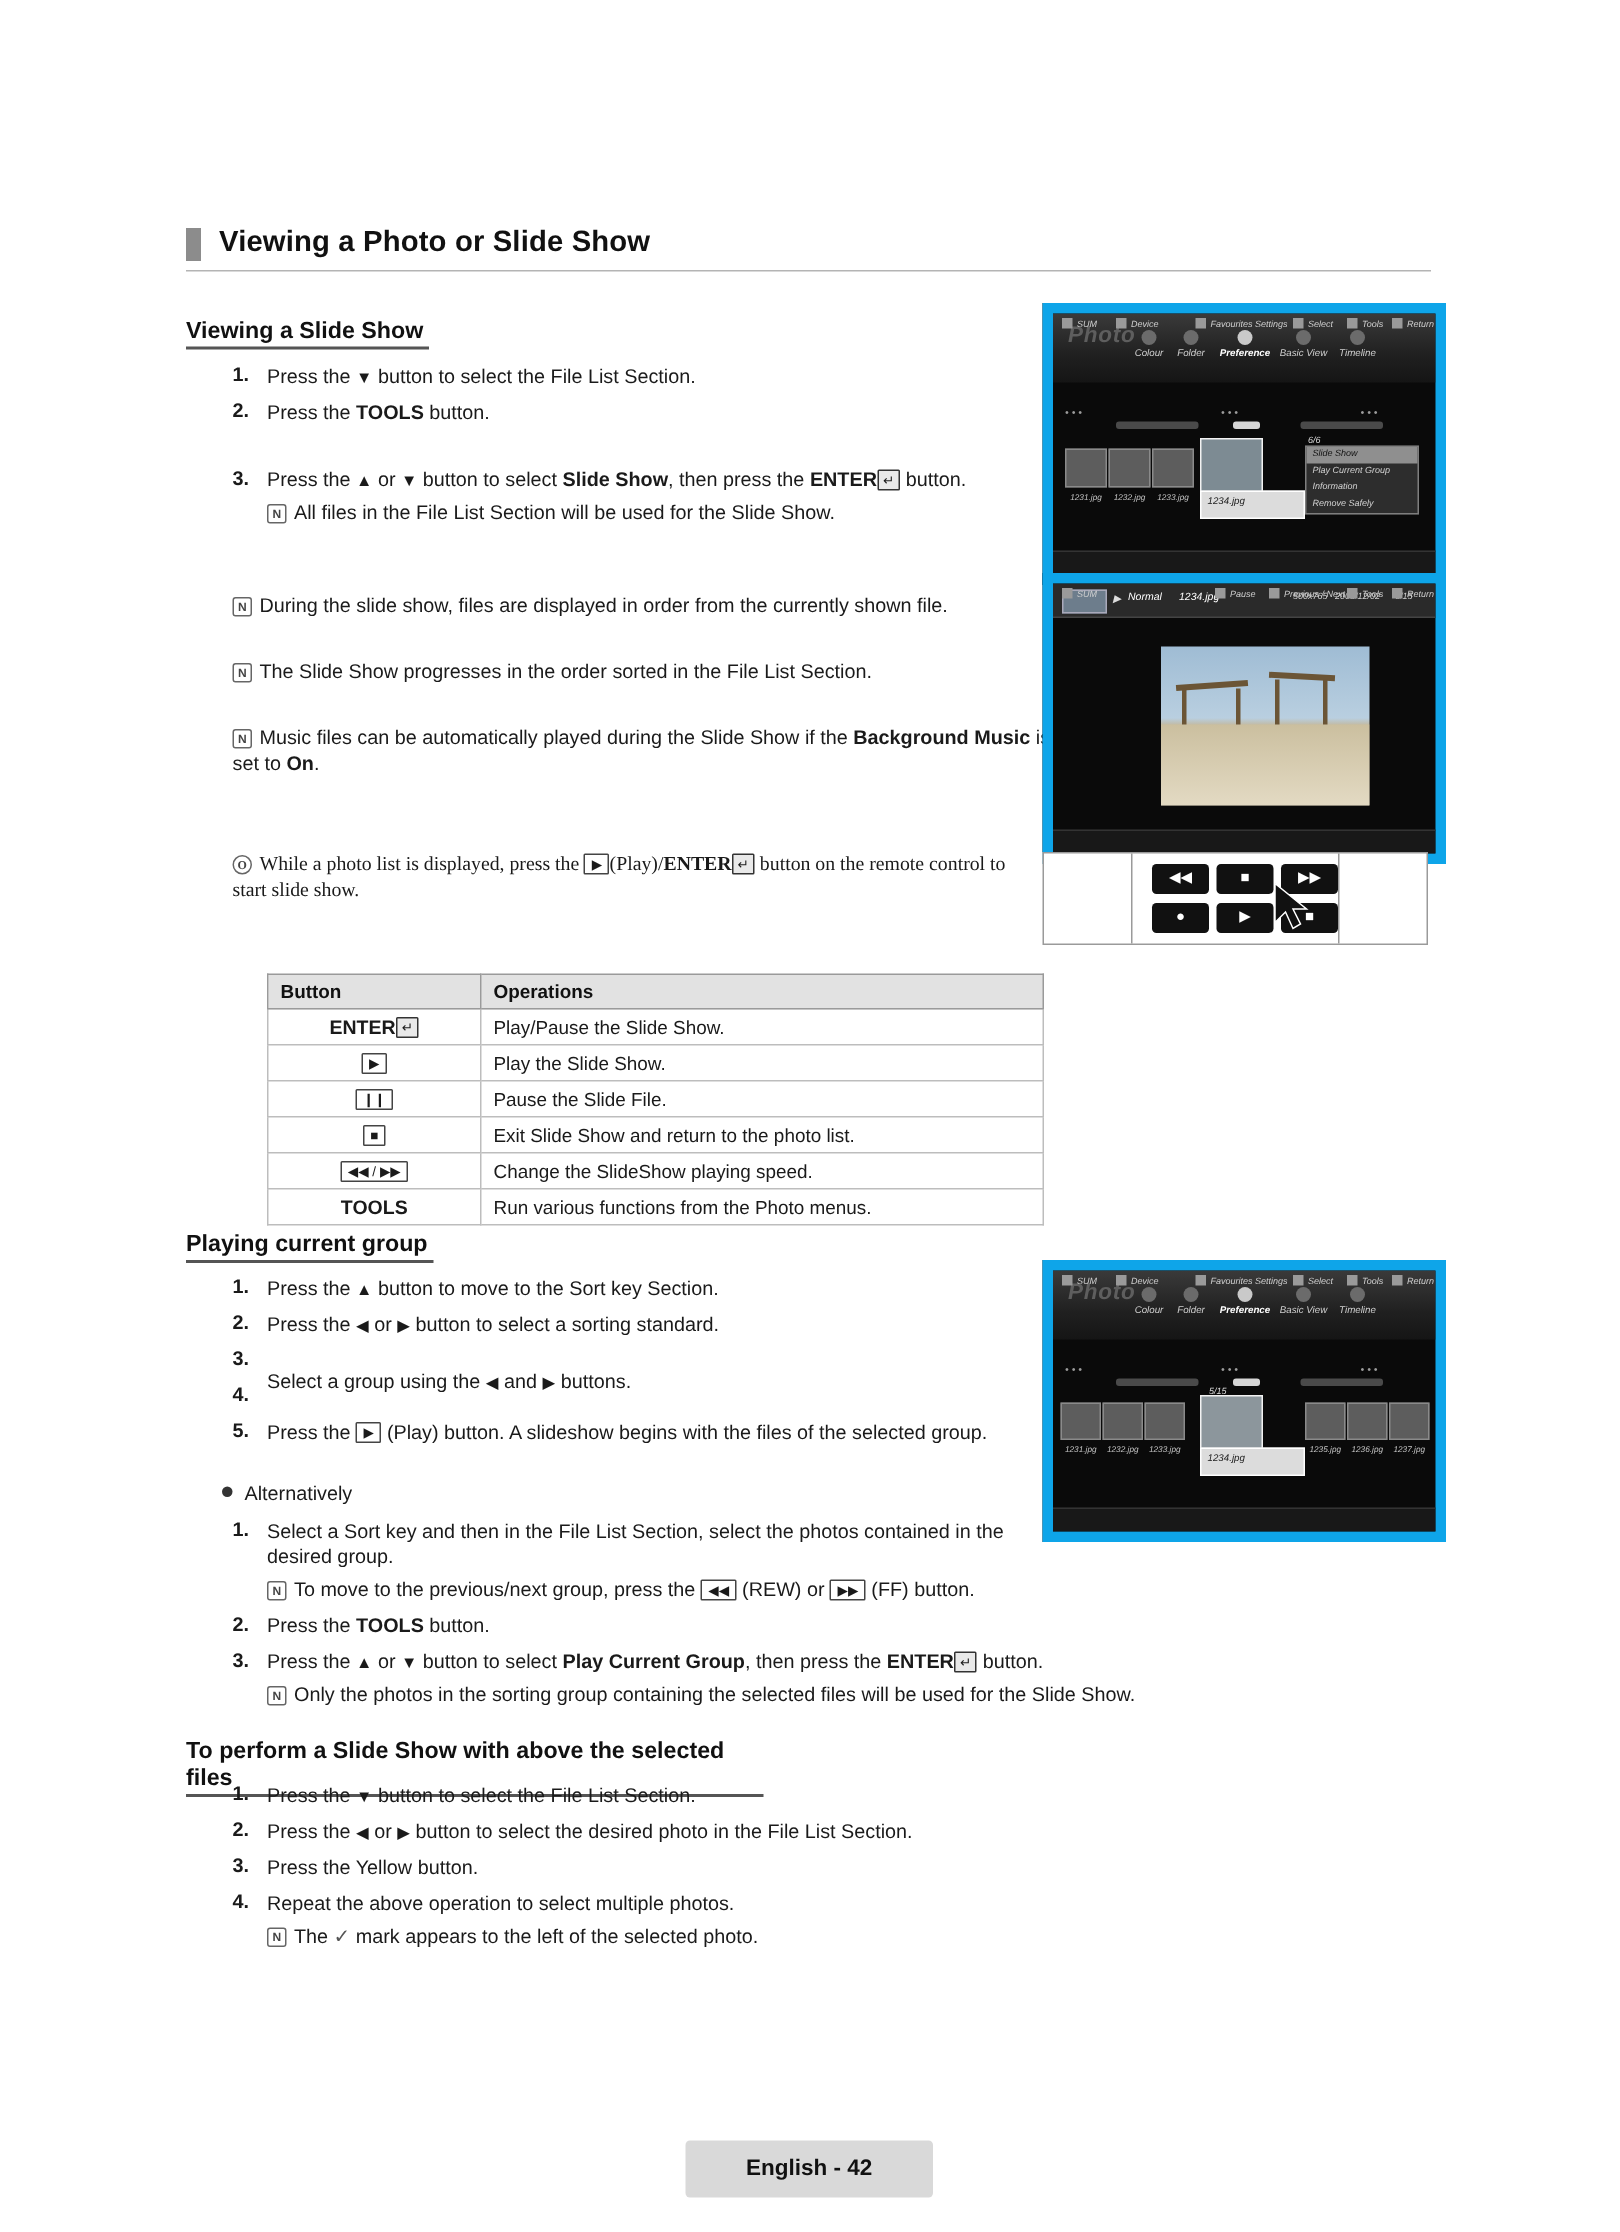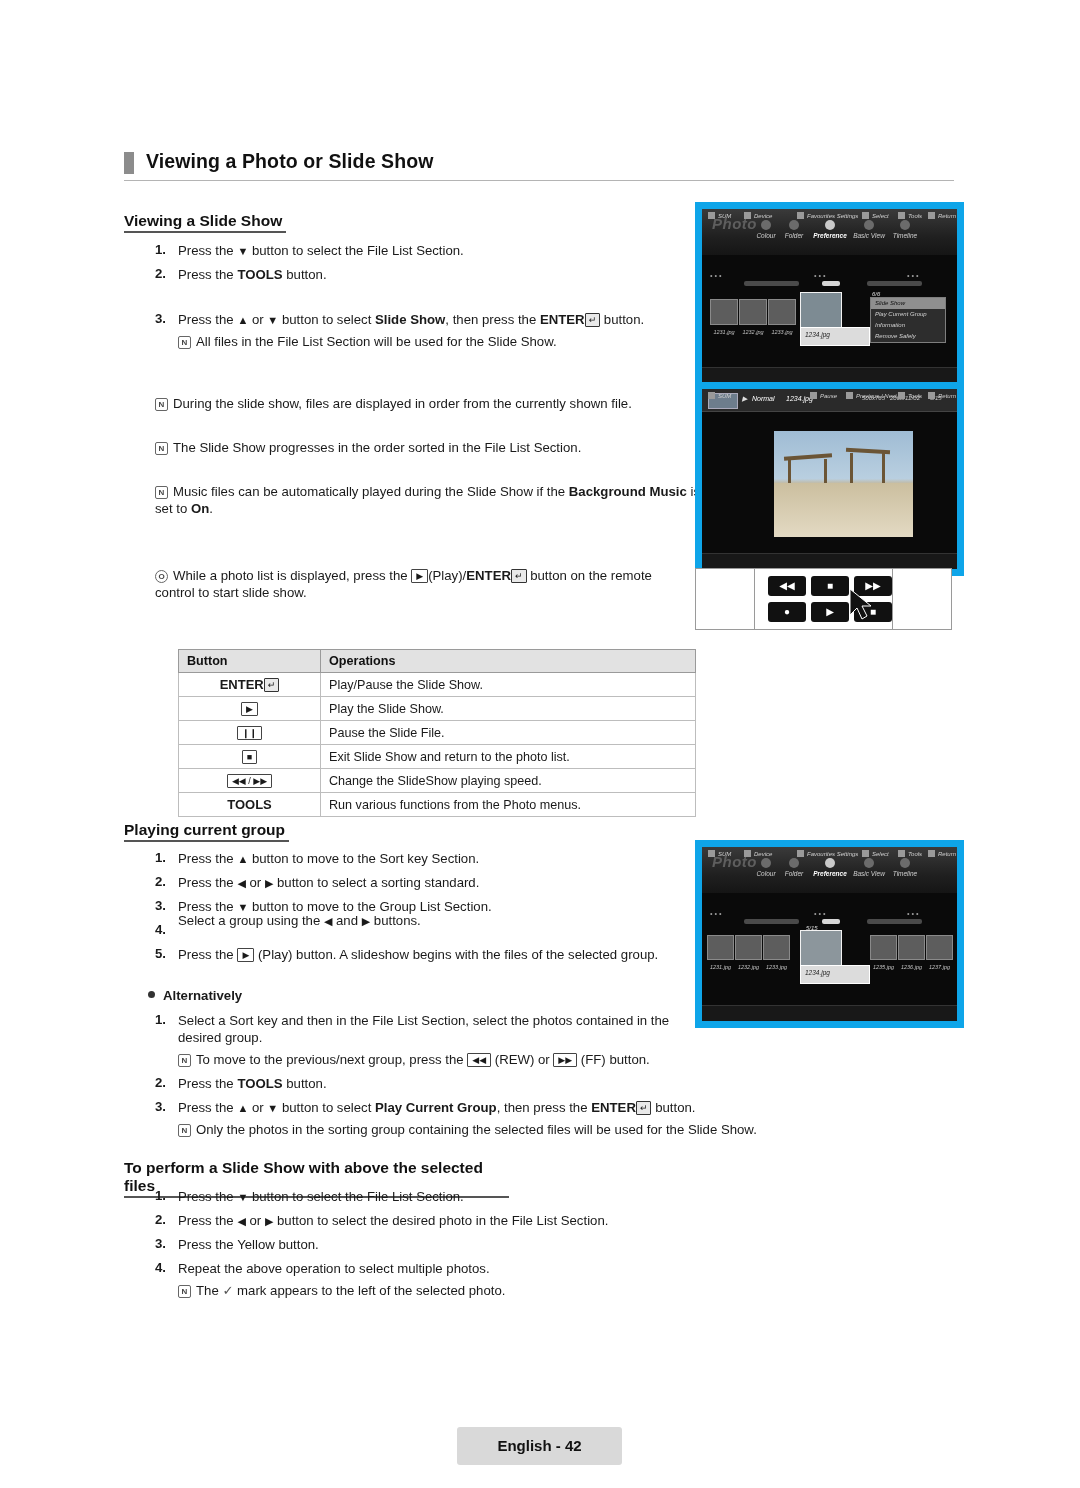--- a/index.html
+++ b/index.html
@@ -346,21 +346,21 @@
   <div class="txt" style="left:178px; top:279px; width:520px;">Press the <span class="arrowglyph">▲</span> or <span class="arrowglyph">▼</span> button to select <b>Slide Show</b>, then press the <b>ENTER</b><span class="keyd">↵</span> button.</div>
 
   <div class="txt" style="left:178px; top:301px; width:520px;"><span class="nicon">N</span>All files in the File List Section will be used for the Slide Show.</div>
 
   <div class="txt" style="left:155px; top:363px; width:520px;"><span class="nicon">N</span><span>During the slide show, files are displayed in order from the currently shown file.</span></div>
 
   <div class="txt" style="left:155px; top:407px; width:520px;"><span class="nicon">N</span><span>The Slide Show progresses in the order sorted in the File List Section.</span></div>
 
   <div class="txt" style="left:155px; top:451px; width:545px;"><span class="nicon">N</span>Music files can be automatically played during the Slide Show if the <b>Background Music</b> is set to <b>On</b>.</div>
 
-  <div class="txt" style="left:155px; top:535px; width:520px;"><span class="nicon o">O</span>While a photo list is displayed, press the <span class="key">▶</span>(Play)/<b>ENTER</b><span class="keyd">↵</span> button on the remote control to start slide show.</div>
+  <div class="txt" style="left:155px; top:535px; width:520px;font-family:Liberation Serif, serif;"><span class="nicon o">O</span>While a photo list is displayed, press the <span class="key">▶</span>(Play)/<b>ENTER</b><span class="keyd">↵</span> button on the remote control to start slide show.</div>
 
 
   <table class="tbl">
     <tbody>
         <tr>
       <th class="c1">Button</th>
       <th>Operations</th>
     </tr>
     <tr>
       <td class="c1"><span class="bigkey">ENTER</span><span class="keyd">↵</span></td>
@@ -394,29 +394,28 @@
     <span class="ul" style="width:165px;"></span>
   </div>
 
   <div class="num" style="left:155px; top:818px;">1.</div>
   <div class="txt" style="left:178px; top:818px; width:520px;">Press the <span class="arrowglyph">▲</span> button to move to the Sort key Section.</div>
 
   <div class="num" style="left:155px; top:842px;">2.</div>
   <div class="txt" style="left:178px; top:842px; width:520px;">Press the <span class="arrowglyph">◀</span> or <span class="arrowglyph">▶</span> button to select a sorting standard.</div>
 
   <div class="num" style="left:155px; top:866px;">3.</div>
-  <div class="txt" style="left:178px; top:866px; width:520px;">Press the <span class="arrowglyph">▼</span> button to move to the Group List Section.</div>
 
   <div class="num" style="left:155px; top:890px;">4.</div>
   <div class="txt" style="left:178px; top:880px; width:520px;">Select a group using the <span class="arrowglyph">◀</span> and <span class="arrowglyph">▶</span> buttons.</div>
 
   <div class="num" style="left:155px; top:914px;">5.</div>
   <div class="txt" style="left:178px; top:914px; width:530px;">Press the <span class="key">▶</span> (Play) button. A slideshow begins with the files of the selected group.</div>
 
-  <div class="txt" style="left:148px; top:955px; font-weight:bold;"><span class="bullet-dot"></span><span>Alternatively</span></div>
+  <div class="txt" style="left:148px; top:955px; font-weight:normal;"><span class="bullet-dot"></span><span>Alternatively</span></div>
 
   <div class="num" style="left:155px; top:980px;">1.</div>
   <div class="txt" style="left:178px; top:980px; width:500px;">Select a Sort key and then in the File List Section, select the photos contained in the desired group.</div>
 
   <div class="txt" style="left:178px; top:1019px; width:520px;"><span class="nicon">N</span>To move to the previous/next group, press the <span class="key">◀◀</span> (REW) or <span class="key">▶▶</span> (FF) button.</div>
 
   <div class="num" style="left:155px; top:1043px;">2.</div>
   <div class="txt" style="left:178px; top:1043px; width:520px;">Press the <b>TOOLS</b> button.</div>
 
   <div class="num" style="left:155px; top:1067px;">3.</div>

